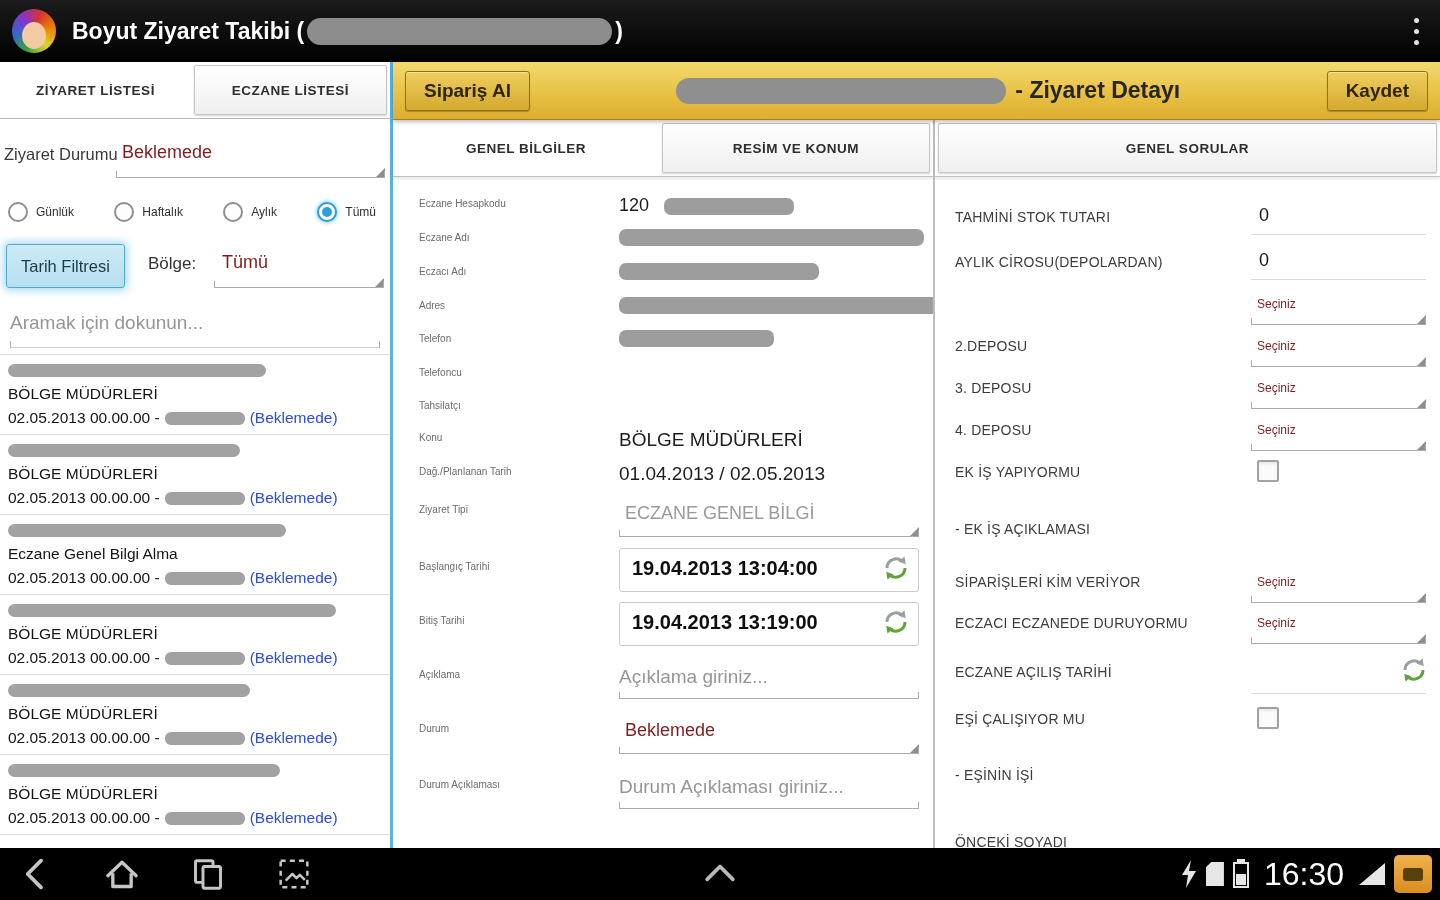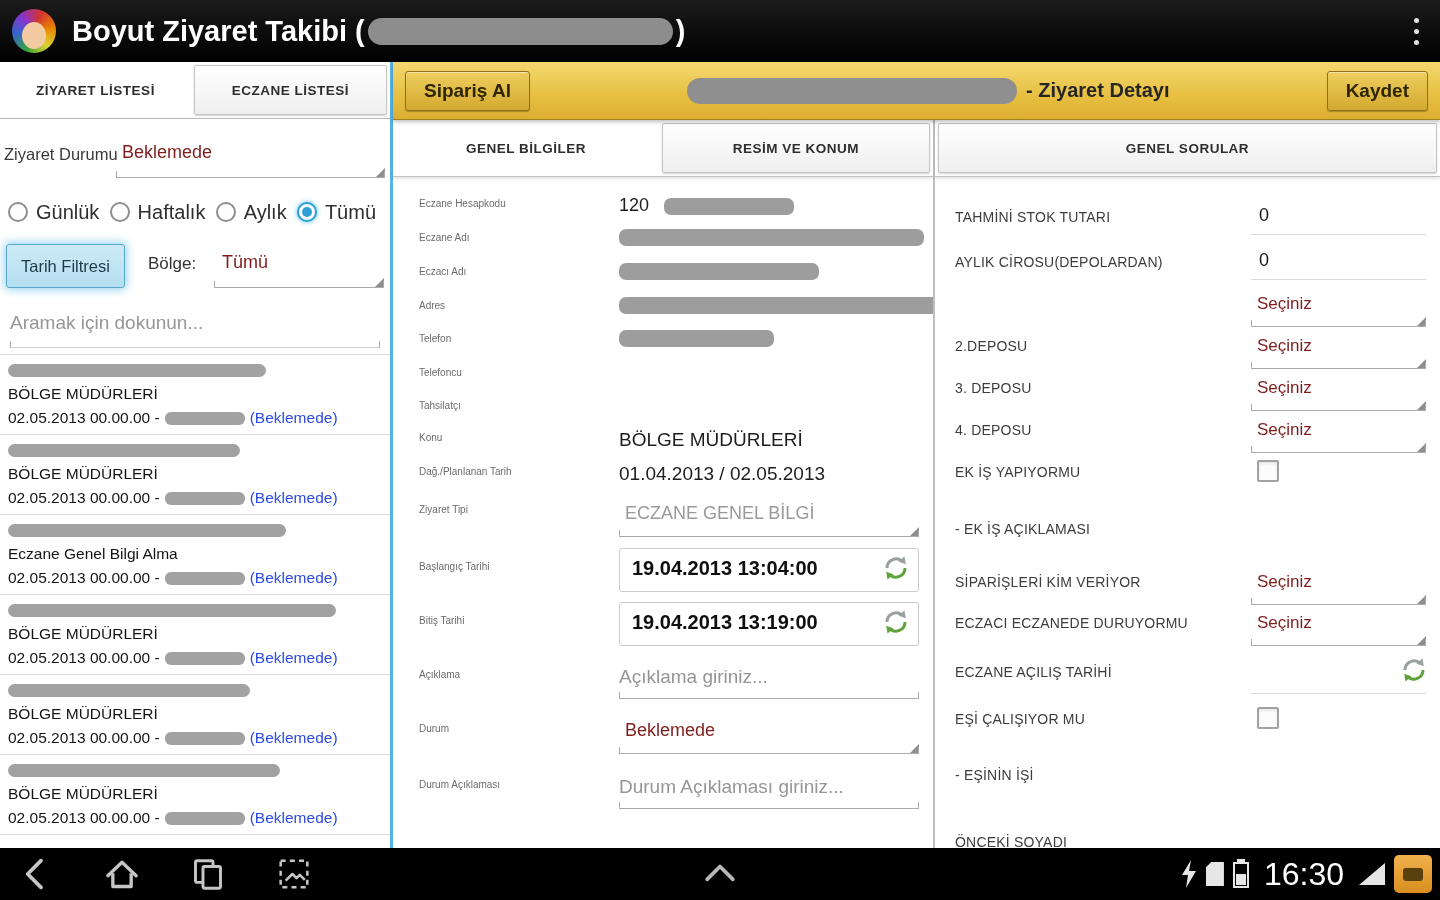--- a/index.html
+++ b/index.html
@@ -18,21 +18,21 @@
     z-index:9;
   }
   .app-icon {
     width:44px; height:44px; border-radius:50%; margin:0 16px 0 12px; position:relative;
     background:conic-gradient(from 20deg, #d23333, #e88400, #ddd233, #3aa43a, #3366cc, #8833cc, #d23333);
   }
   .app-icon::after {
     content:""; position:absolute; left:10px; top:13px; width:24px; height:27px;
     border-radius:50%; background:#f3cba2;
   }
-  .ab-title { display:flex; align-items:center; color:#fff; font-size:29px; font-weight:bold; }
+  .ab-title { display:flex; align-items:center; color:#fff; font-size:23px; font-weight:bold; }
   .ab-title .redact { background:#8d8d8d; }
   .ab-spacer { flex:1; }
   .overflow { width:40px; height:48px; display:flex; flex-direction:column; align-items:center; justify-content:center; gap:6px; margin-right:4px; cursor:pointer; }
   .overflow i { width:5px; height:5px; border-radius:50%; background:#e2e2e2; }
 
   
   .left-panel {
     position:absolute; left:0; top:62px; width:393px; height:786px; background:#fff;
     border-right:3px solid #54b5e5;
   }
@@ -63,21 +63,21 @@
   .lp-durum .spin-text { position:absolute; left:6px; top:10px; }
 
   .lp-radios {
     position:absolute; top:132px; left:8px; right:14px; height:36px;
     display:flex; align-items:center; justify-content:space-between;
   }
   .radio-item { display:flex; align-items:center; gap:8px; cursor:pointer; }
   .radio { width:20px; height:20px; border:2px solid #8e8e8e; border-radius:50%; background:#fdfdfd; }
   .radio.sel { border-color:#2d9fd6; box-shadow:0 0 5px rgba(51,181,229,.8); position:relative; }
   .radio.sel::after { content:""; position:absolute; left:3px; top:3px; width:10px; height:10px; border-radius:50%; background:#2d9fd6; }
-  .radio-label { font-size:20px; color:#2f2f2f; }
+  .radio-label { font-size:12px; color:#2f2f2f; }
 
   .lp-filter { position:absolute; top:178px; left:6px; right:6px; height:54px; }
   .tf-btn {
     position:absolute; left:0; top:4px; height:44px; padding:0 14px;
     display:flex; align-items:center; font-size:16.5px; color:#1d3a47;
     background:linear-gradient(#cdeaf6,#b5dff1); border:1px solid #55a8c8; border-radius:3px;
     box-shadow:0 0 8px 2px rgba(77,181,229,.55); cursor:pointer;
   }
   .lp-filter .blbl { position:absolute; left:142px; top:14px; font-size:17px; color:#333; }
   .lp-filter .spin { position:absolute; left:208px; right:0; top:2px; height:46px; cursor:pointer; }
@@ -106,21 +106,21 @@
     display:flex; align-items:center; padding:0 12px; z-index:5;
   }
   .gold-btn {
     height:40px; padding:0 18px; display:flex; align-items:center;
     background:linear-gradient(#efce5e,#d3a92f); border:1px solid #8f711b; border-radius:3px;
     font-size:19px; font-weight:bold; color:#2e2503; cursor:pointer;
     box-shadow:inset 0 1px 0 rgba(255,255,255,.45), 0 1px 1px rgba(0,0,0,.25);
   }
   .dh-center { flex:1; display:flex; align-items:center; justify-content:center; gap:9px; }
   .dh-center .redact { background:#8f8f8f; }
-  .dh-title { font-size:20px; font-weight:bold; color:#262626; }
+  .dh-title { font-size:23px; font-weight:bold; color:#262626; }
 
   
   .center-panel { position:absolute; left:393px; top:120px; width:540px; height:728px; background:#fff; }
   .cp-tabs { height:57px; display:flex; border-bottom:1px solid #c2c2c2; box-shadow:0 2px 3px rgba(0,0,0,.10); }
 
   .form-row { position:absolute; left:26px; right:14px; display:flex; align-items:flex-start; }
   .f-label { width:172px; flex:none; font-size:10px; color:#6b6b6b; padding-top:3px; }
   .f-value { flex:1; position:relative; min-height:24px;margin-left:28px; }
   .val { font-size:18px; color:#1e1e1e; }
   .val.big { font-size:19px; }
@@ -141,21 +141,21 @@
   .right-panel {
     position:absolute; left:933px; top:120px; width:507px; height:728px; background:#fff;
     border-left:2px solid #bfbfbf;
   }
   .rp-tabbar { height:57px; display:flex; border-bottom:1px solid #c2c2c2; box-shadow:0 2px 3px rgba(0,0,0,.10); }
   .q-row { position:absolute; left:0; right:0; padding-left:20px; min-height:26px; }
   .q-label { font-size:14px; color:#3c3c3c; letter-spacing:.2px; padding-top:4px; }
   .q-value { position:absolute; left:316px; right:14px; top:0; }
   .q-num { font-size:18px; color:#161616; padding-left:8px; display:block; border-bottom:1px solid #dadada; padding-bottom:8px; }
   .q-value.spin { padding:2px 14px 12px 6px; cursor:pointer; }
-  .q-value .spin-text { font-size:17px; }
+  .q-value .spin-text { font-size:12px; }
   .cbx {
     width:22px; height:22px; border:2px solid #a2a2a2; border-radius:2px; background:#fbfbfb;
     box-shadow:inset 0 2px 3px rgba(0,0,0,.08); margin-left:6px; cursor:pointer;
   }
   .q-value.acilis { height:34px; border-bottom:1px solid #dadada; }
   .q-value.acilis svg { position:absolute; right:-4px; top:-6px; }
 
   
   .nav-bar {
     position:absolute; left:0; bottom:0; width:1440px; height:52px; background:#000;

